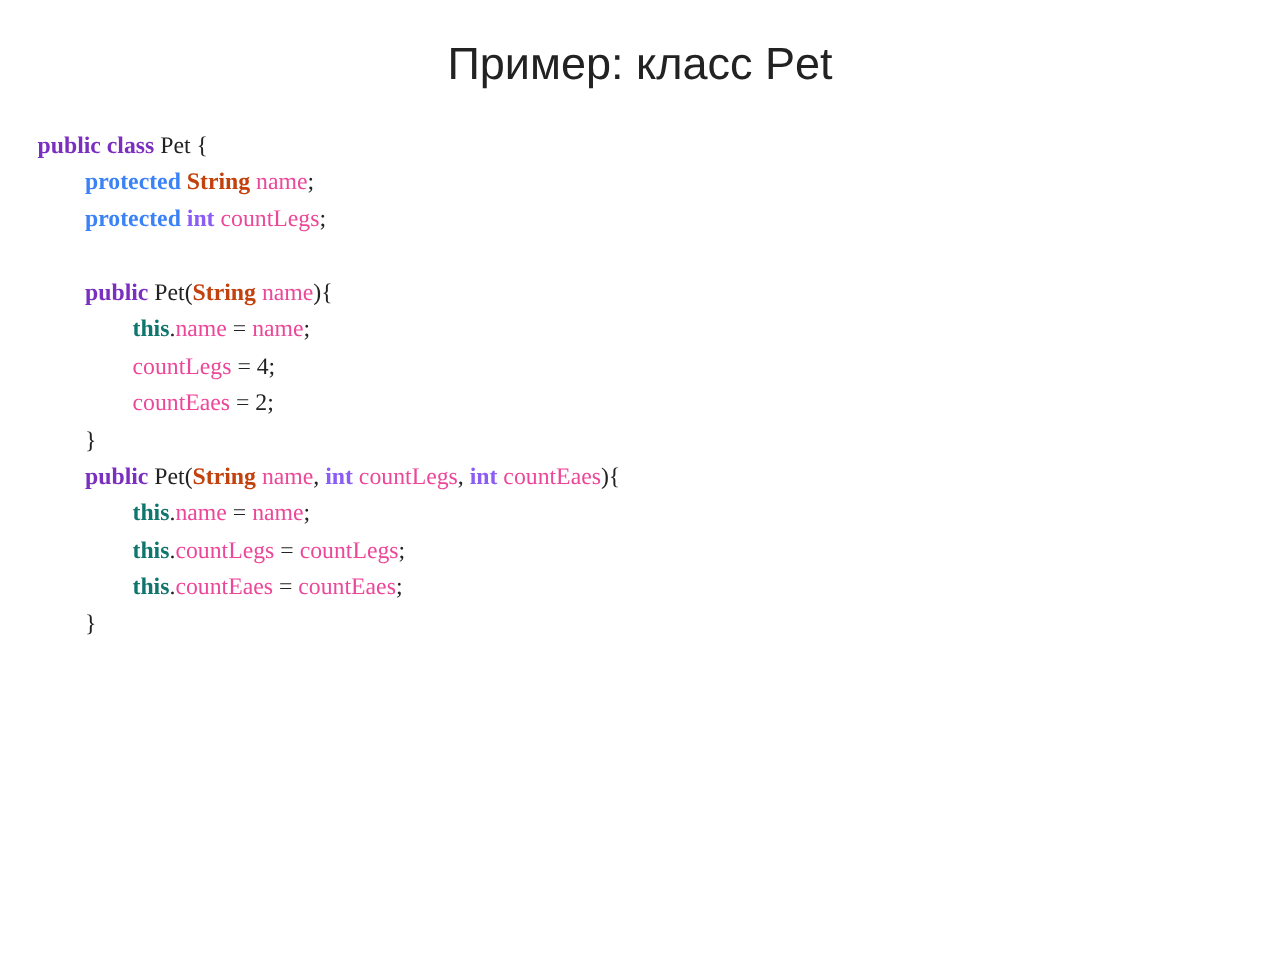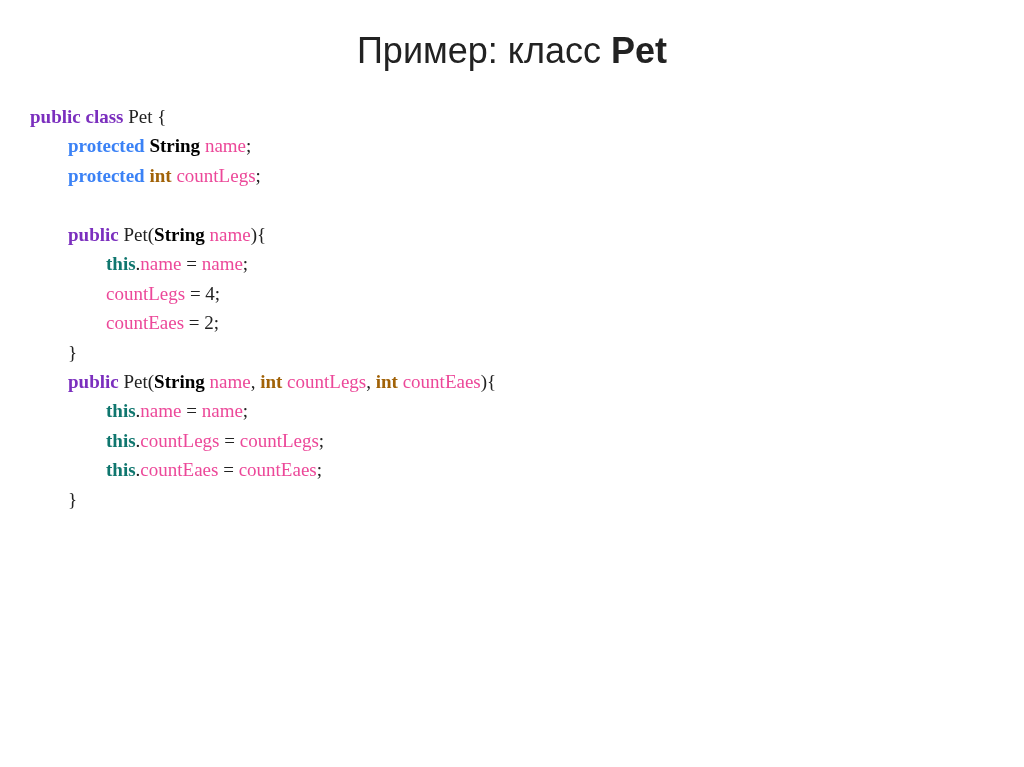--- a/index.html
+++ b/index.html
@@ -26,21 +26,21 @@
     }
 
     .title-text {
       font-family: 'Arial', sans-serif;
       font-size: 36px;
       color: #222222;
       font-weight: normal;
     }
 
     .title-text .bold-pet {
-      font-weight: bold;
+      font-weight: normal;
     }
 
     .code-area {
       width: 100%;
       padding: 10px 40px 10px 30px;
       font-family: Liberation Serif, serif;
       font-size: 19px;
       line-height: 1.55;
     }
 
@@ -58,31 +58,31 @@
       color: #7b2fbe;
       font-weight: bold;
     }
 
     .kw-protected {
       color: #3b82f6;
       font-weight: bold;
     }
 
     .kw-int {
-      color: #a16207;
+      color: #8b5cf6;
       font-weight: bold;
     }
 
     .kw-this {
       color: #0f766e;
       font-weight: bold;
     }
 
     .type-string {
-      color: #000000;
+      color: #c2410c;
       font-weight: bold;
     }
 
     .var-name {
       color: #ec4899;
     }
 
     .plain {
       color: #222222;
     }

